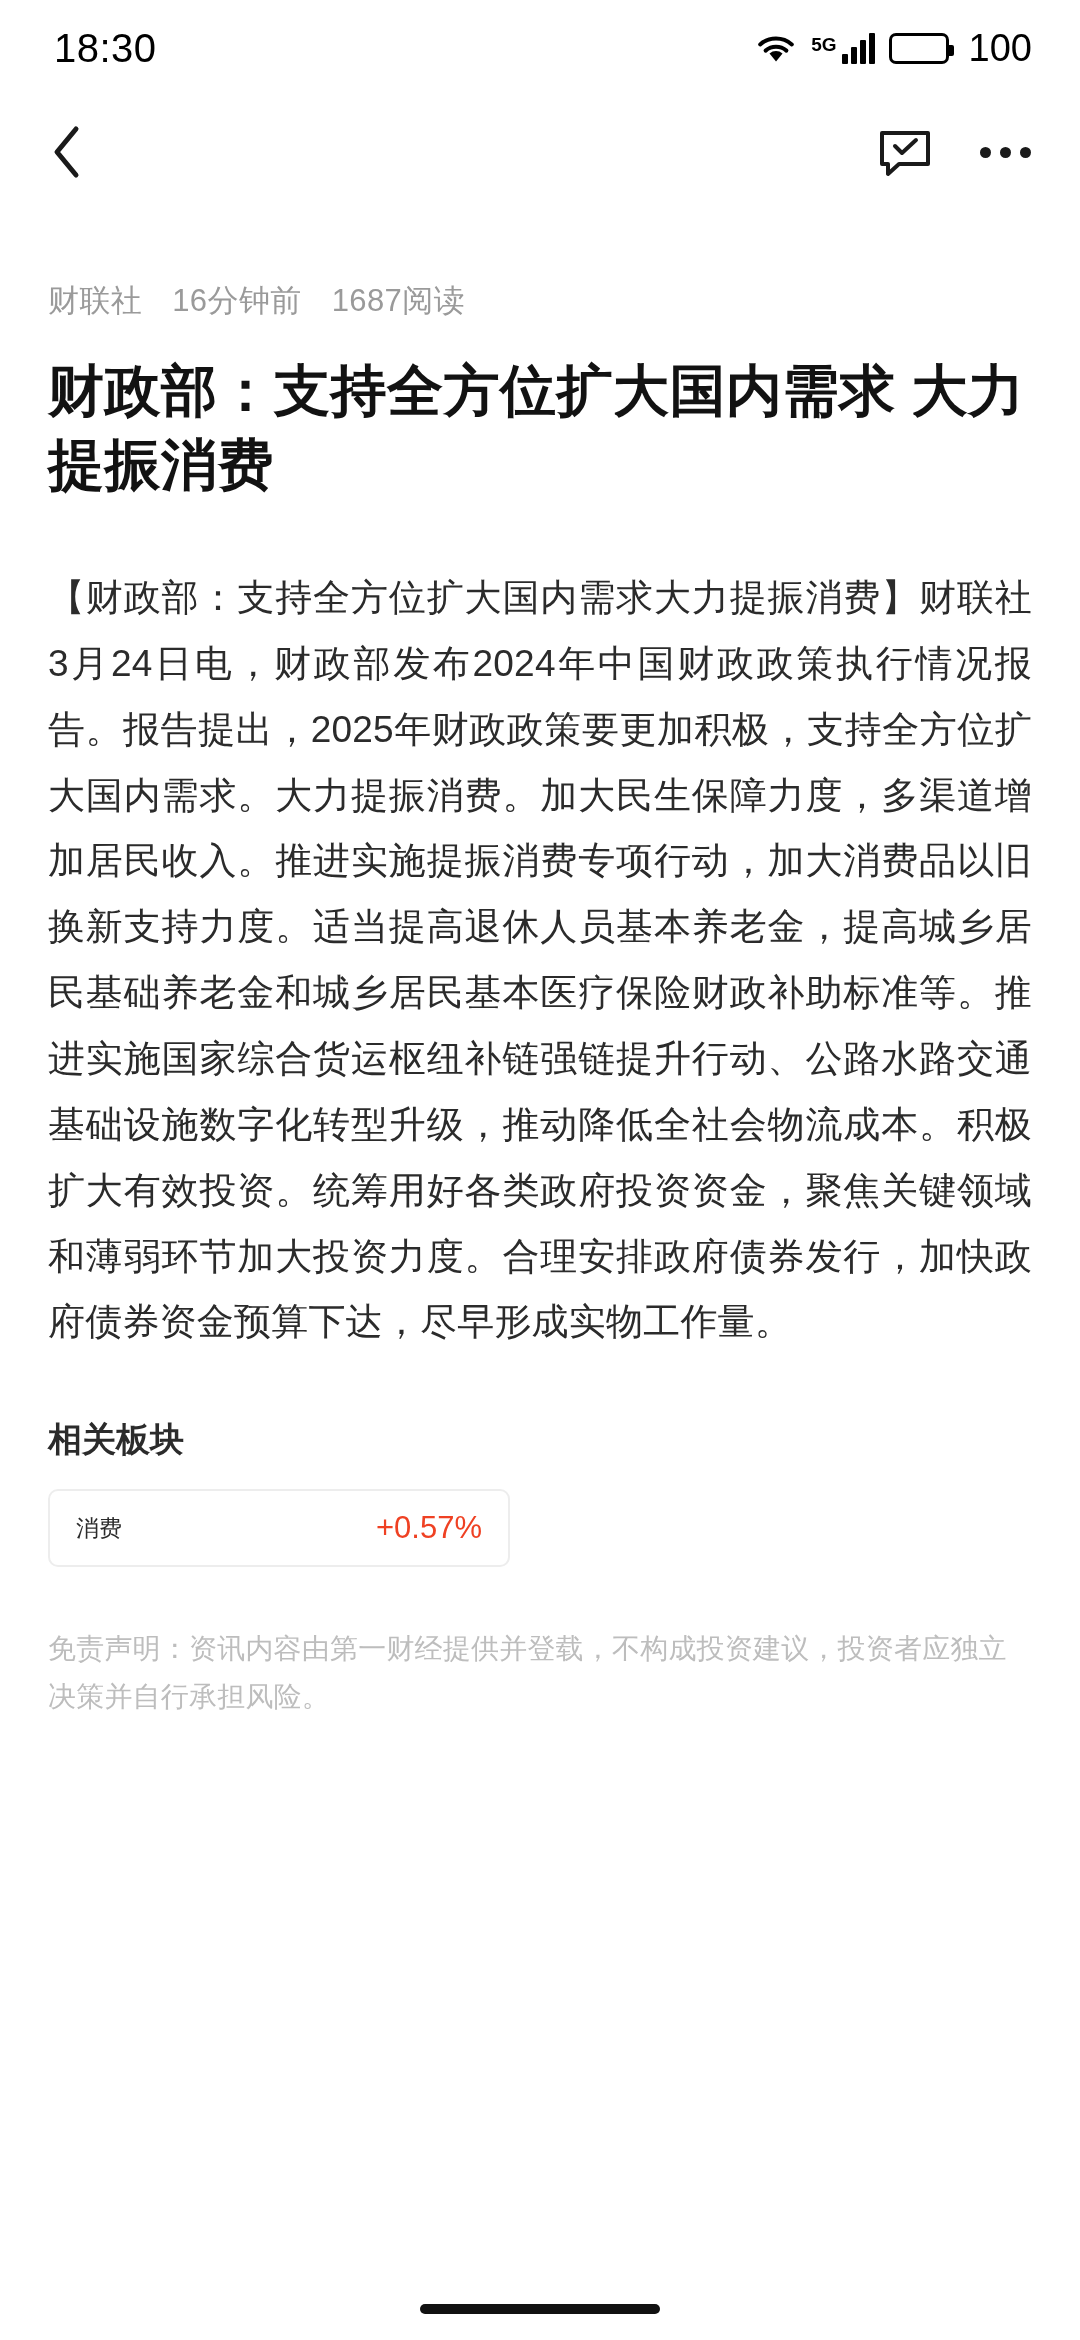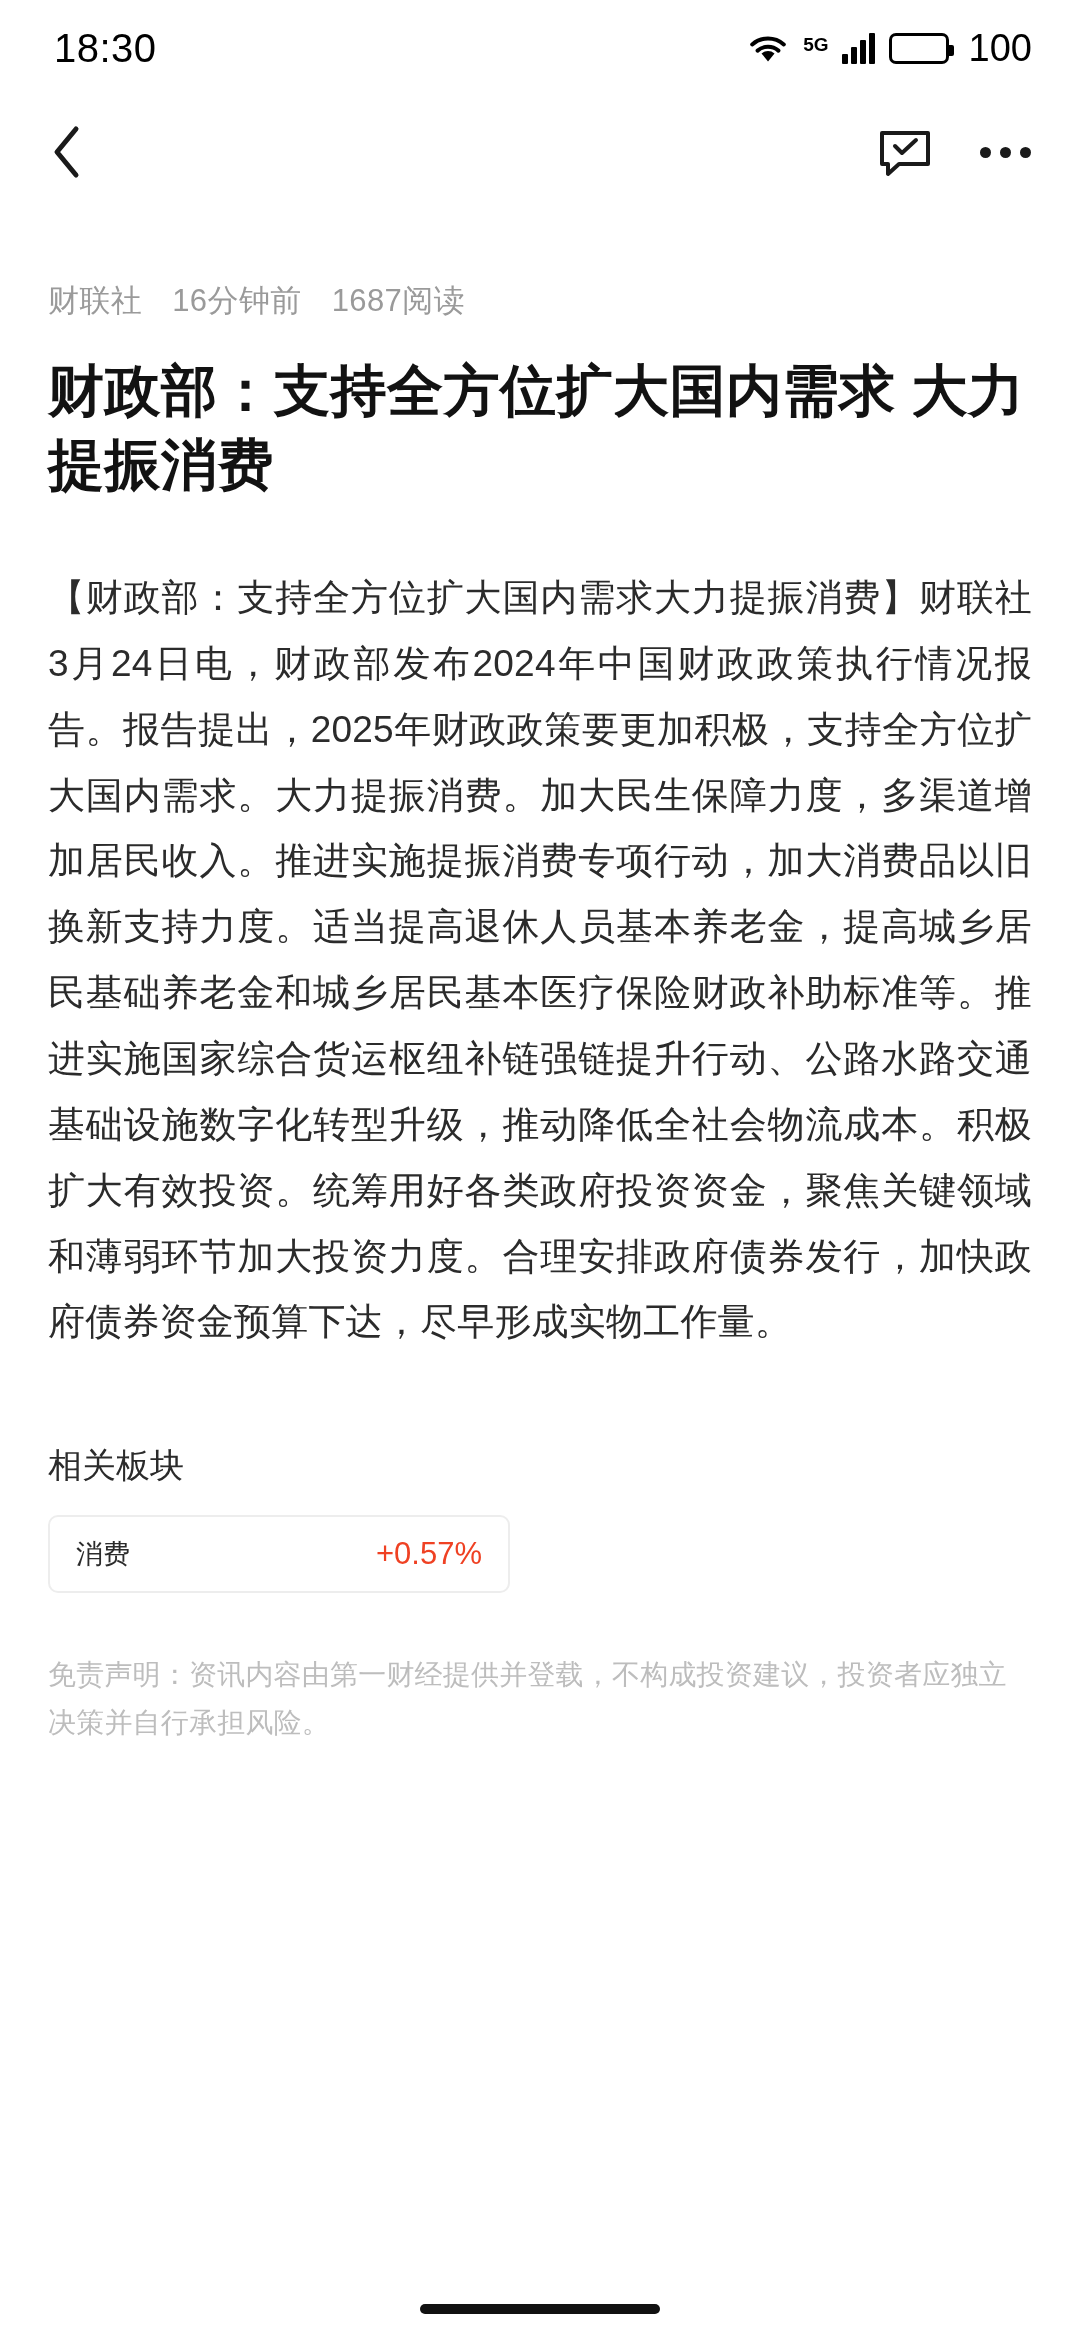--- a/index.html
+++ b/index.html
@@ -34,21 +34,21 @@
   }
   .status-right {
     display: flex;
     align-items: center;
     gap: 14px;
   }
   .wifi-icon { display: block; }
   .signal-wrap {
     display: flex;
     align-items: flex-end;
-    gap: 12px;
+    gap: 4px;
     position: relative;
   }
   .net-label {
     font-size: 19px;
     font-weight: 700;
     color: #000;
     line-height: 1;
     margin-right: 1px;
     align-self: flex-start;
     margin-top: 2px;
@@ -166,39 +166,39 @@
     margin-top: 62px;
     font-size: 37px;
     line-height: 1.78;
     color: #2b2b2b;
     text-align: justify;
     letter-spacing: 0.2px;
   }
 
   
   .section-title {
-    margin-top: 88px;
+    margin-top: 62px;
     font-size: 34px;
-    font-weight: 400;
+    font-weight: 700;
     color: #2b2b2b;
   }
   .sector-card {
     margin-top: 26px;
     width: 462px;
     height: 78px;
     border: 2px solid #ededed;
     border-radius: 10px;
     box-sizing: border-box;
     display: flex;
     align-items: center;
     justify-content: space-between;
     padding: 0 26px;
   }
   .sector-name {
-    font-size: 27px;
+    font-size: 23px;
     color: #2b2b2b;
   }
   .sector-change {
     font-size: 31px;
     font-weight: 500;
   }
 
   .disclaimer {
     margin-top: 58px;
     font-size: 28px;

